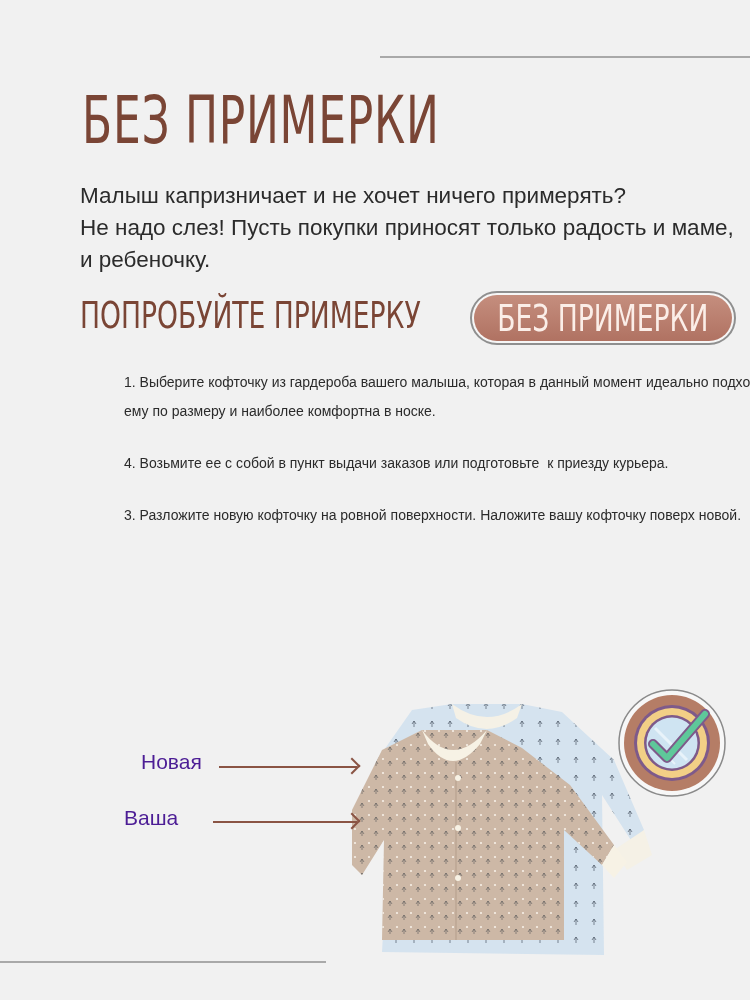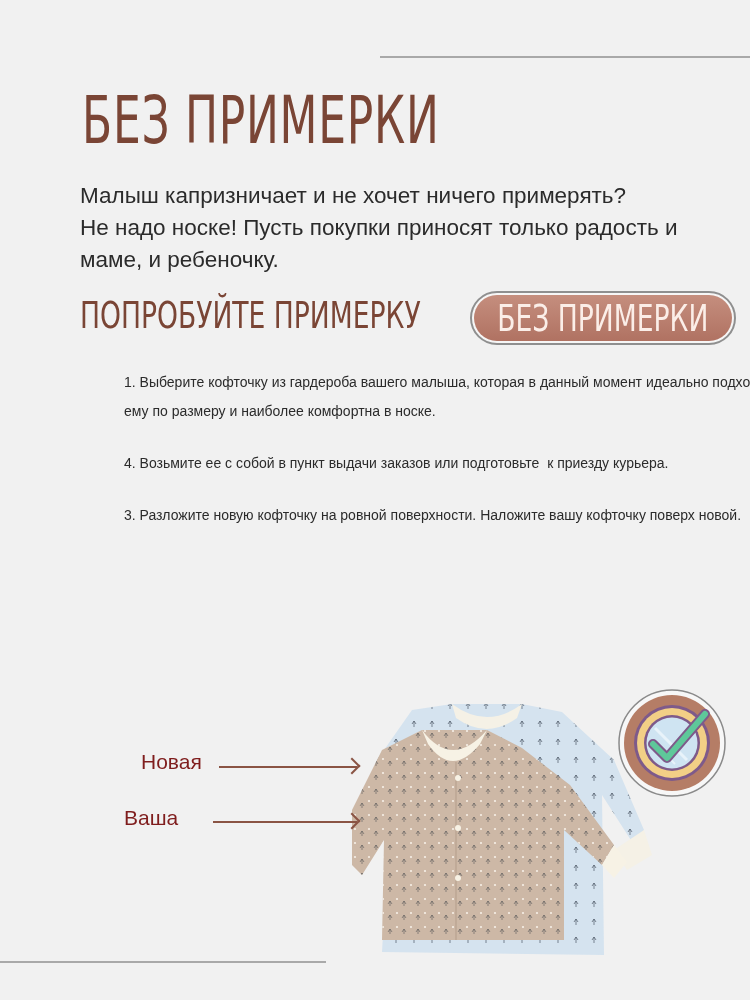--- a/index.html
+++ b/index.html
@@ -7,36 +7,36 @@
   .rule{position:absolute;height:2px;background:#a9a9a9;}
   .title{position:absolute;left:82px;top:88px;font-family:"DejaVu Sans Condensed","DejaVu Sans",sans-serif;font-stretch:condensed;font-size:66px;letter-spacing:1px;color:#7a4535;transform:scaleX(0.74);transform-origin:left top;white-space:nowrap;line-height:1;}
   .intro{position:absolute;left:80px;top:180px;font-size:22.5px;line-height:32px;width:660px;}
   .intro .q{}
   .h2{position:absolute;left:80px;top:296px;font-family:"DejaVu Sans",sans-serif;font-size:38px;color:#7a4535;transform:scaleX(0.70);transform-origin:left top;white-space:nowrap;line-height:1;}
   .pill{position:absolute;left:470px;top:291px;width:266px;height:54px;border-radius:28px;border:2px solid #8f8f8f;padding:2px;box-sizing:border-box;background:#f6f6f6;}
   .pill-inner{width:100%;height:100%;border-radius:25px;background:linear-gradient(#c58e7e,#b07262);display:flex;align-items:center;justify-content:center;overflow:hidden;}
   .pill-text{font-family:"DejaVu Sans",sans-serif;font-size:38px;color:#fbeee8;transform:scaleX(0.70);white-space:nowrap;line-height:1;}
   .steps{position:absolute;left:80px;top:368px;width:660px;font-size:14px;line-height:29px;margin-left:44px;}
   .step{margin:0 0 23px 0;white-space:pre-wrap;}
-  .label{position:absolute;font-size:21px;color:#7f1d1d;}
+  .label{position:absolute;font-size:21px;color:#4c1d95;}
   .arrow{position:absolute;height:2px;background:#8a5444;}
   .arrow::after{content:"";position:absolute;right:-1px;top:-6px;width:10px;height:10px;border-top:2px solid #8a5444;border-right:2px solid #8a5444;transform:rotate(45deg);}
   .badge{position:absolute;left:617px;top:688px;width:110px;height:110px;}
   .shirts{position:absolute;left:352px;top:700px;width:310px;height:260px;}
 </style>
 </head>
 <body>
 
 <div class="rule" style="left:380px;top:56px;width:370px;"></div>
 
 <div class="title">БЕЗ ПРИМЕРКИ</div>
 
 <div class="intro">
   <div class="q">Малыш капризничает и не хочет ничего примерять?</div>
-  <div>Не надо носке! Пусть покупки приносят только радость и маме, и ребеночку.</div>
+  <div>Не надо слез! Пусть покупки приносят только радость и маме, и ребеночку.</div>
 </div>
 
 <div class="h2">ПОПРОБУЙТЕ ПРИМЕРКУ</div>
 <div class="pill">
   <div class="pill-inner">
     <span class="pill-text">БЕЗ ПРИМЕРКИ</span>
   </div>
 </div>
 
 <div class="steps">

